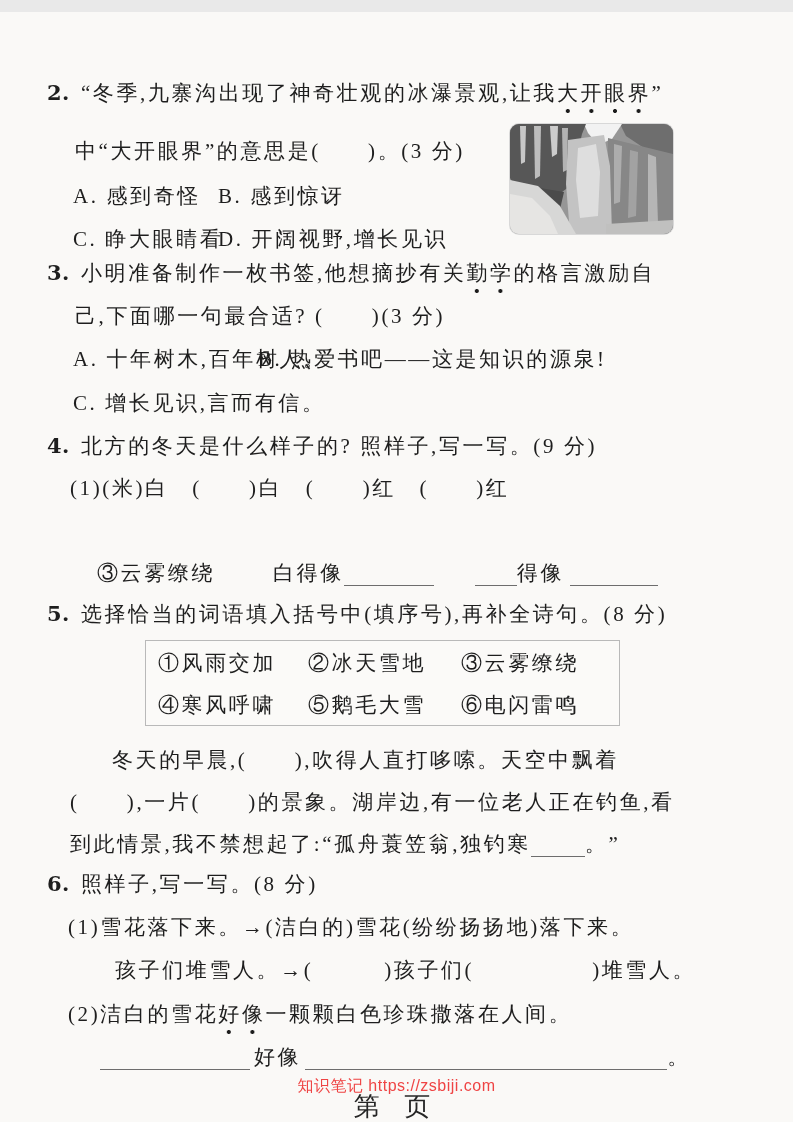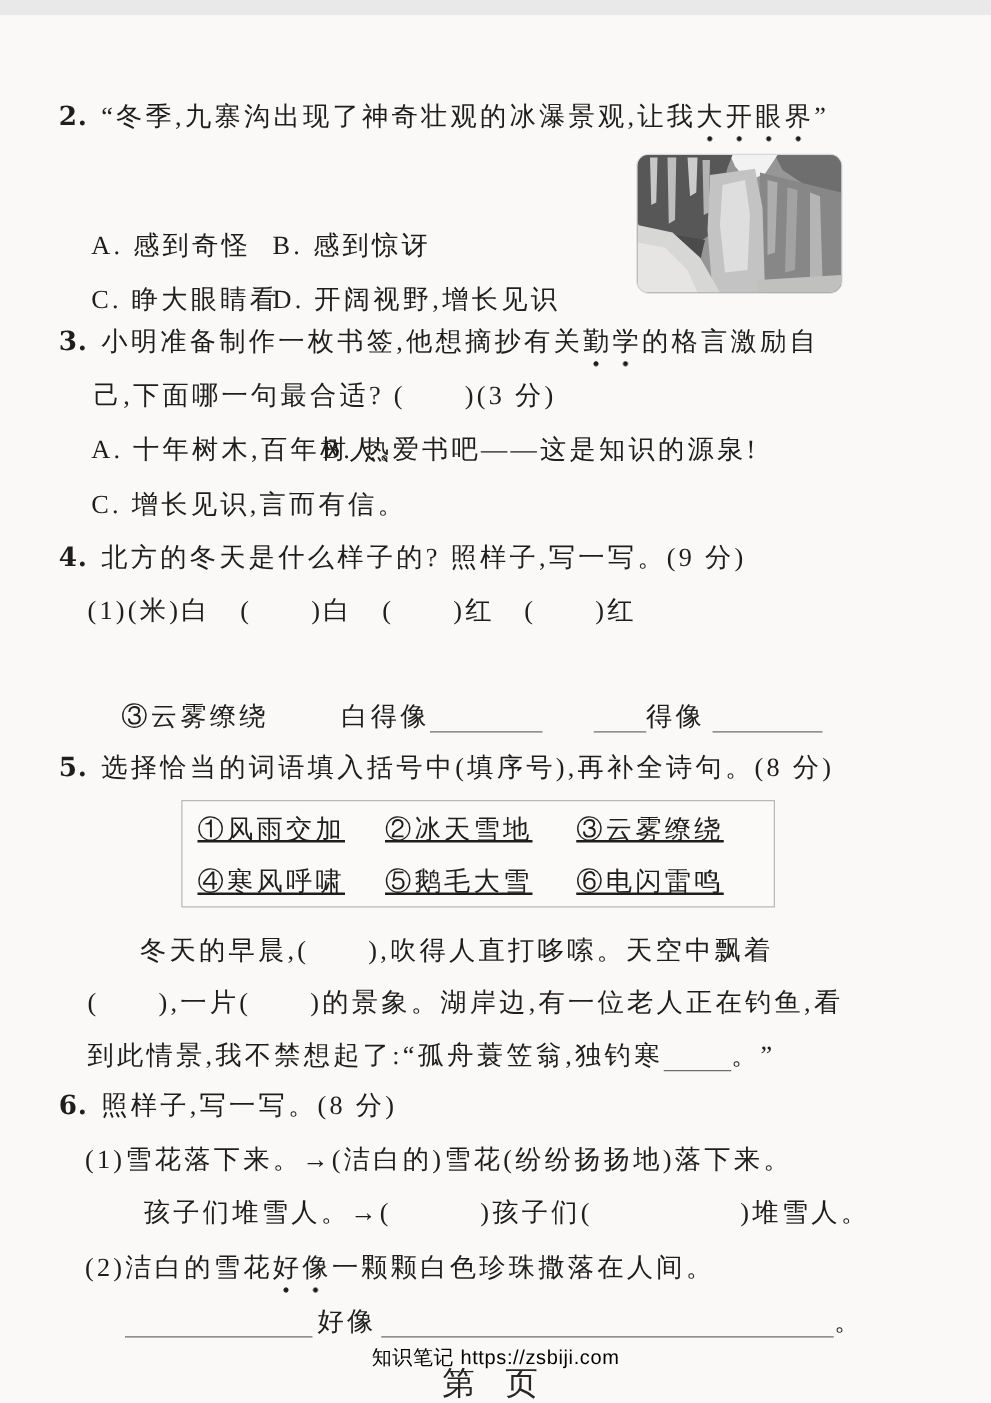--- a/index.html
+++ b/index.html
@@ -22,44 +22,47 @@
     background-position:-1px bottom;
   }
   .u {
     display:inline-block; height:24px; vertical-align:-6px;
     border-bottom:1.3px solid #6d6d6d;
   }
   .wordbox {
     position:absolute; left:145px; top:628px; width:473px; height:84px;
     border:1px solid #b9b9b9; background:#fbfaf8;
   }
-  .wordbox span { position:absolute; line-height:30px; white-space:nowrap;text-decoration:underline; }
+  .wordbox span { position:absolute; line-height:30px; white-space:nowrap; }
   .photo {
     position:absolute; left:510px; top:112px; width:163px; height:110px;
     border-radius:9px; overflow:hidden; background:#8f8f8f;
     box-shadow:0 0 0 1px #d8d8d8;
   }
   .photo svg { display:block; width:100%; height:100%; }
   .watermark {
     position:absolute; left:0; right:0; top:1064px; text-align:center;
     font-family:"Liberation Sans", sans-serif; font-size:16px;
-    color:#000000; letter-spacing:0.5px;
+    color:#ef4444; letter-spacing:0.5px;
   }
   .pagefoot {
     position:absolute; left:0; right:0; top:1077px; text-align:center;
     font-size:26px; color:#262626; letter-spacing:9px;
   }
 </style>
 </head>
 <body>
 
 <div class="page">
 
   <div class="row" style="top:66px; left:47px">
     <span class="qnum">2.</span><span>“冬季,九寨沟出现了神奇壮观的冰瀑景观,让我</span><span class="emph">大开眼界</span><span>”</span>
+  </div>
+  <div class="row" style="top:124px; left:75px">
+    <span>中“大开眼界”的意思是(　　)。(3 分)</span>
   </div>
 
   <div class="photo">
     <svg viewBox="0 0 163 110" preserveAspectRatio="none">
       <rect width="163" height="110" fill="#969696"></rect>
       <path d="M110 0 L163 0 L163 34 L134 24 L116 12 Z" fill="#6e6e6e"></path>
       <path d="M74 0 L112 0 L102 15 L88 21 L78 9 Z" fill="#f2f2f2"></path>
       <path d="M0 0 L76 0 L72 10 L60 62 L36 80 L10 70 L0 54 Z" fill="#575757"></path>
       <path d="M10 2 L16 2 L15 38 L11 40 Z" fill="#c7c7c7"></path>
       <path d="M24 2 L31 2 L30 52 L25 55 Z" fill="#bdbdbd"></path>

